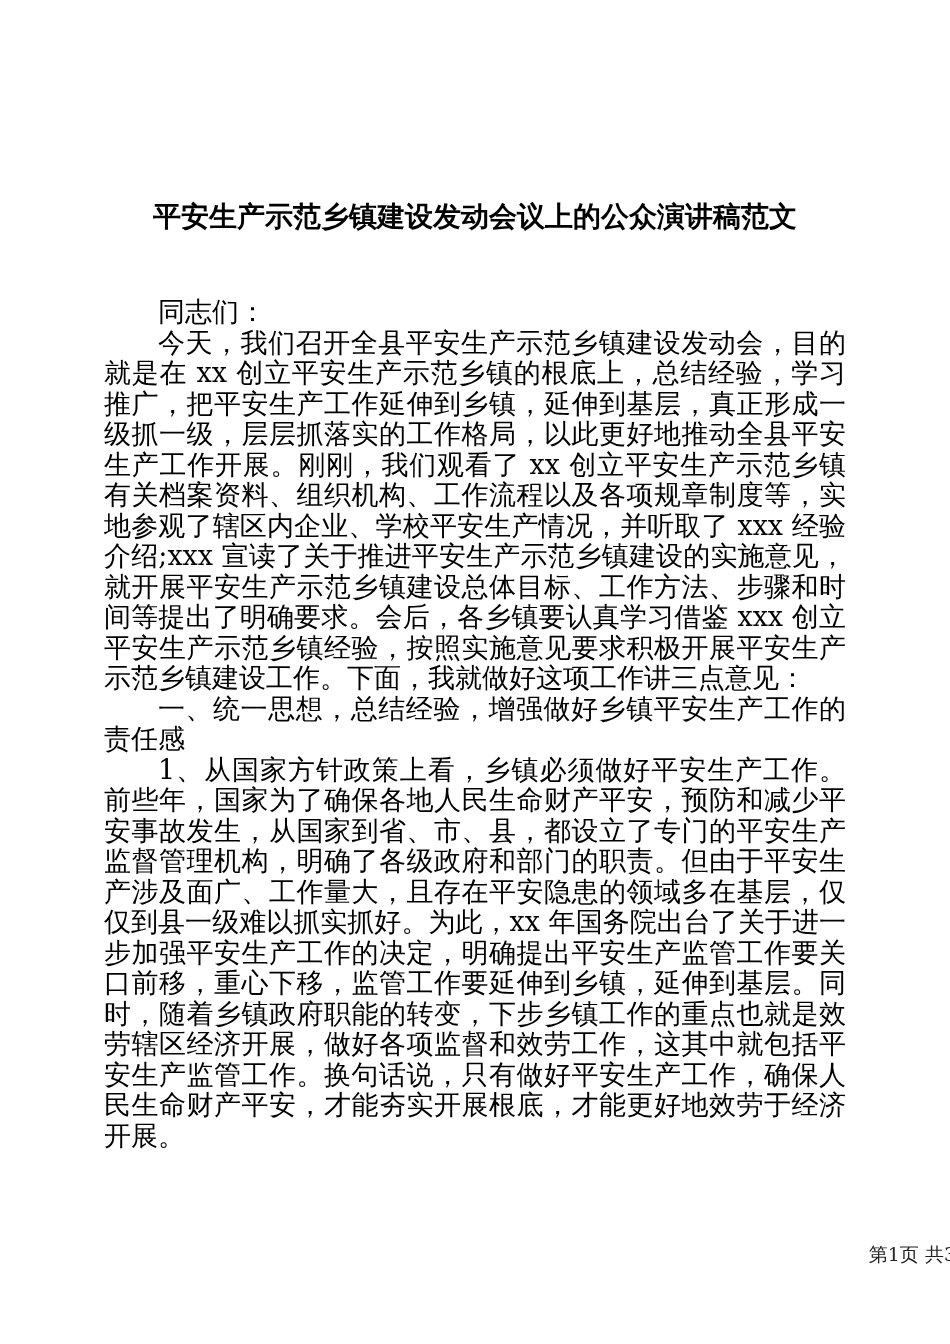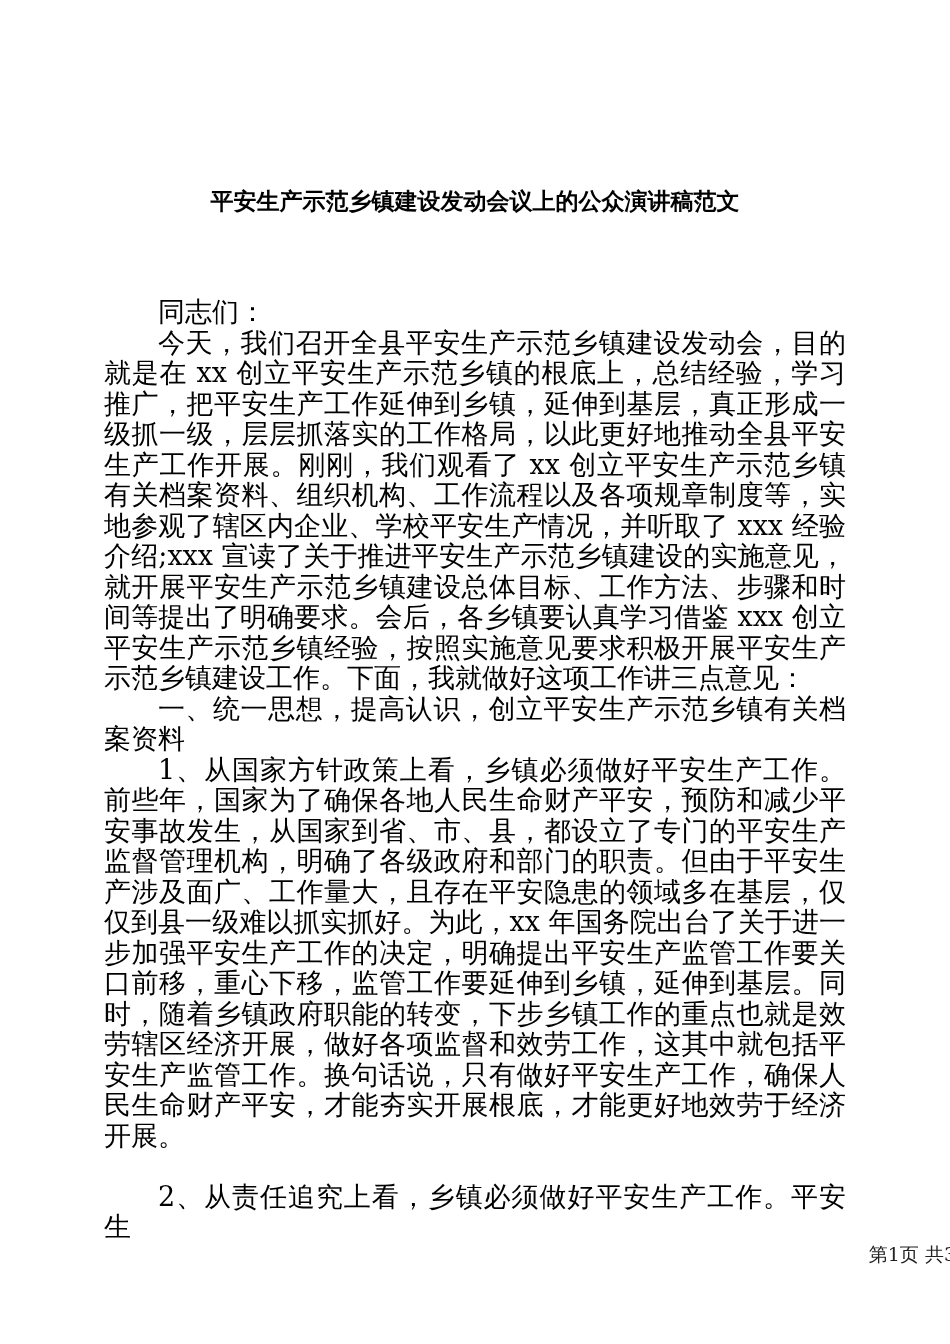--- a/index.html
+++ b/index.html
@@ -12,26 +12,26 @@
     width: 950px;
     height: 1344px;
     background: #ffffff;
     overflow: hidden;
     color: #000000;
     font-family: "DejaVu Serif", "Liberation Serif", serif;
   }
   .doc-title {
     position: absolute;
     left: 105px;
-    top: 168px;
+    top: 184px;
     width: 740px;
     margin: 0;
     font-family: "DejaVu Sans", "Liberation Sans", sans-serif;
     font-weight: 700;
-    font-size: 23px;
+    font-size: 28px;
     line-height: 66px;
     text-align: center;
     color: #000000;
   }
   .doc-body {
     position: absolute;
     left: 104px;
     top: 297px;
     width: 742px;
     font-size: 27px;
@@ -66,23 +66,22 @@
 </head>
 <body>
 
 <div class="page">
 
   <h1 class="doc-title">平安生产示范乡镇建设发动会议上的公众演讲稿范文</h1>
 
   <div class="doc-body">
     <p>同志们：</p>
     <p>今天，我们召开全县平安生产示范乡镇建设发动会，目的就是在 xx 创立平安生产示范乡镇的根底上，总结经验，学习推广，把平安生产工作延伸到乡镇，延伸到基层，真正形成一级抓一级，层层抓落实的工作格局，以此更好地推动全县平安生产工作开展。刚刚，我们观看了 xx 创立平安生产示范乡镇有关档案资料、组织机构、工作流程以及各项规章制度等，实地参观了辖区内企业、学校平安生产情况，并听取了 xxx 经验介绍;xxx 宣读了关于推进平安生产示范乡镇建设的实施意见，就开展平安生产示范乡镇建设总体目标、工作方法、步骤和时间等提出了明确要求。会后，各乡镇要认真学习借鉴 xxx 创立平安生产示范乡镇经验，按照实施意见要求积极开展平安生产示范乡镇建设工作。下面，我就做好这项工作讲三点意见：</p>
-    <p>一、统一思想，提高认识，创立平安生产示范乡镇有关档案资料</p>
+    <p>一、统一思想，总结经验，增强做好乡镇平安生产工作的责任感</p>
     <p>1、从国家方针政策上看，乡镇必须做好平安生产工作。前些年，国家为了确保各地人民生命财产平安，预防和减少平安事故发生，从国家到省、市、县，都设立了专门的平安生产监督管理机构，明确了各级政府和部门的职责。但由于平安生产涉及面广、工作量大，且存在平安隐患的领域多在基层，仅仅到县一级难以抓实抓好。为此，xx 年国务院出台了关于进一步加强平安生产工作的决定，明确提出平安生产监管工作要关口前移，重心下移，监管工作要延伸到乡镇，延伸到基层。同时，随着乡镇政府职能的转变，下步乡镇工作的重点也就是效劳辖区经济开展，做好各项监督和效劳工作，这其中就包括平安生产监管工作。换句话说，只有做好平安生产工作，确保人民生命财产平安，才能夯实开展根底，才能更好地效劳于经济开展。</p>
     <div class="blank-line"></div>
-    <p>2、从责任追究上看，乡镇必须做好平安生产工作。平安生</p>
   </div>
 
   <div class="doc-footer">
     <span class="page-label">第1页 共3页</span>
   </div>
 
 </div>
 
 </body></html>

